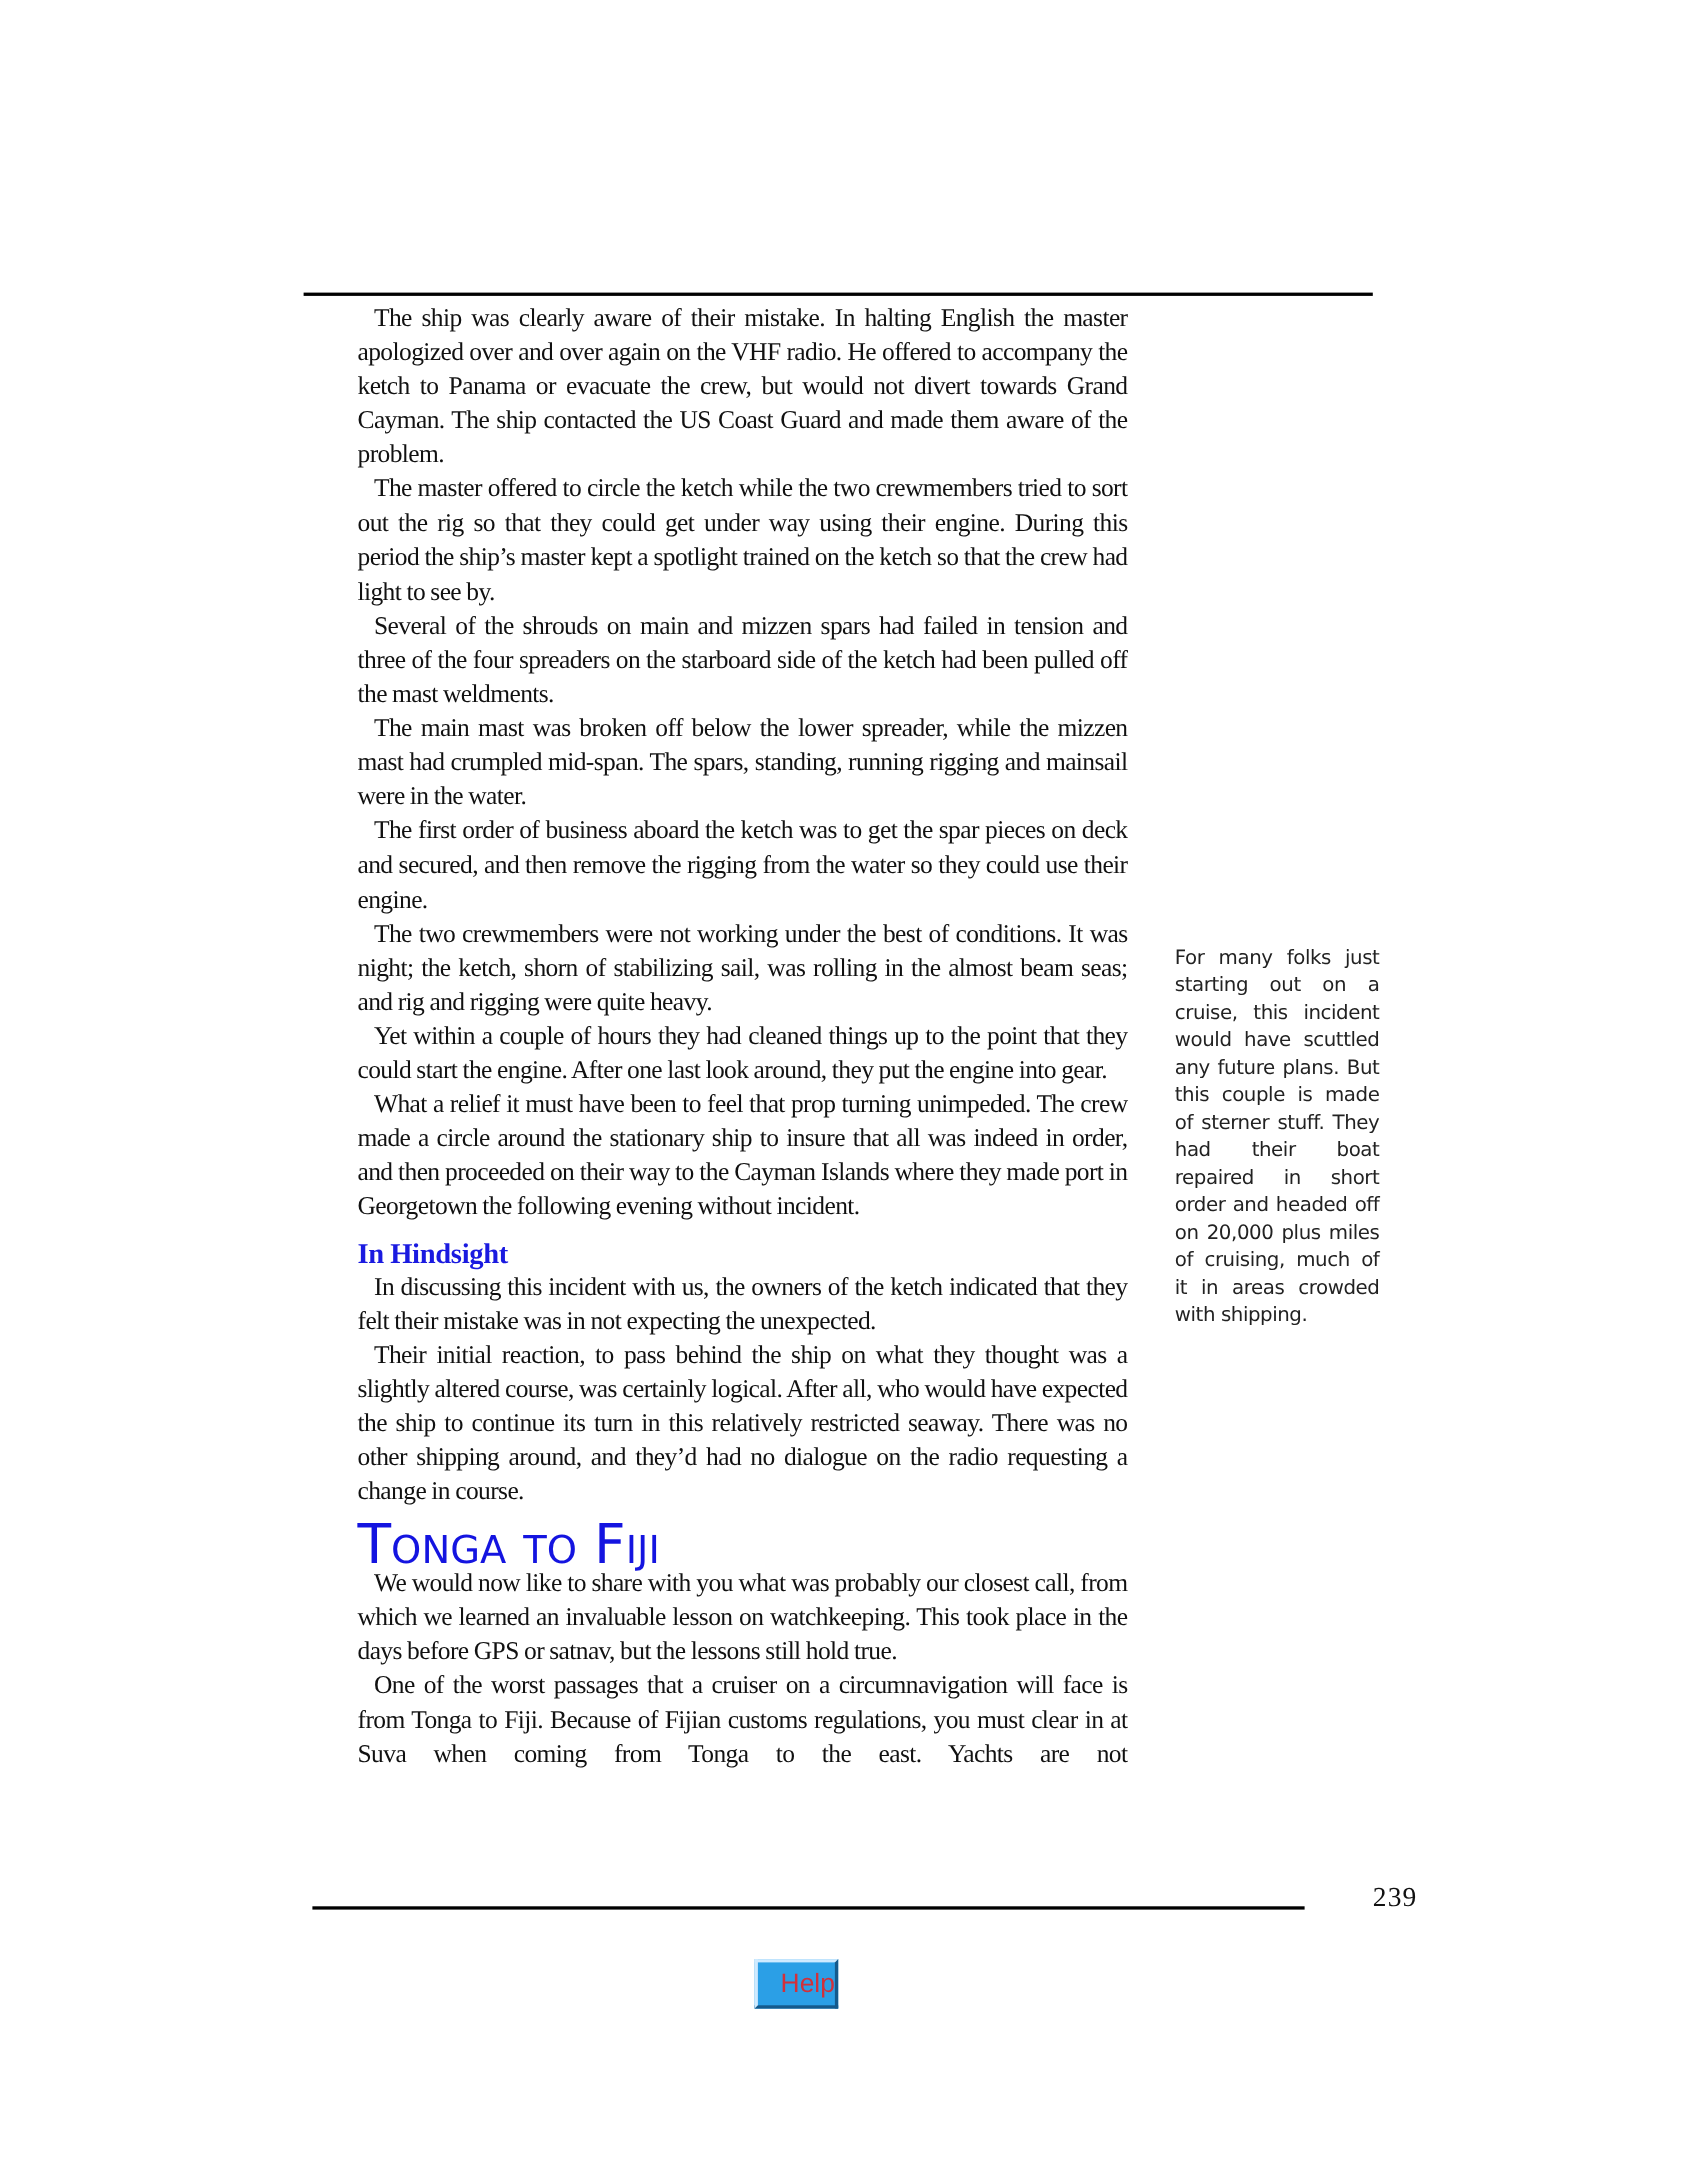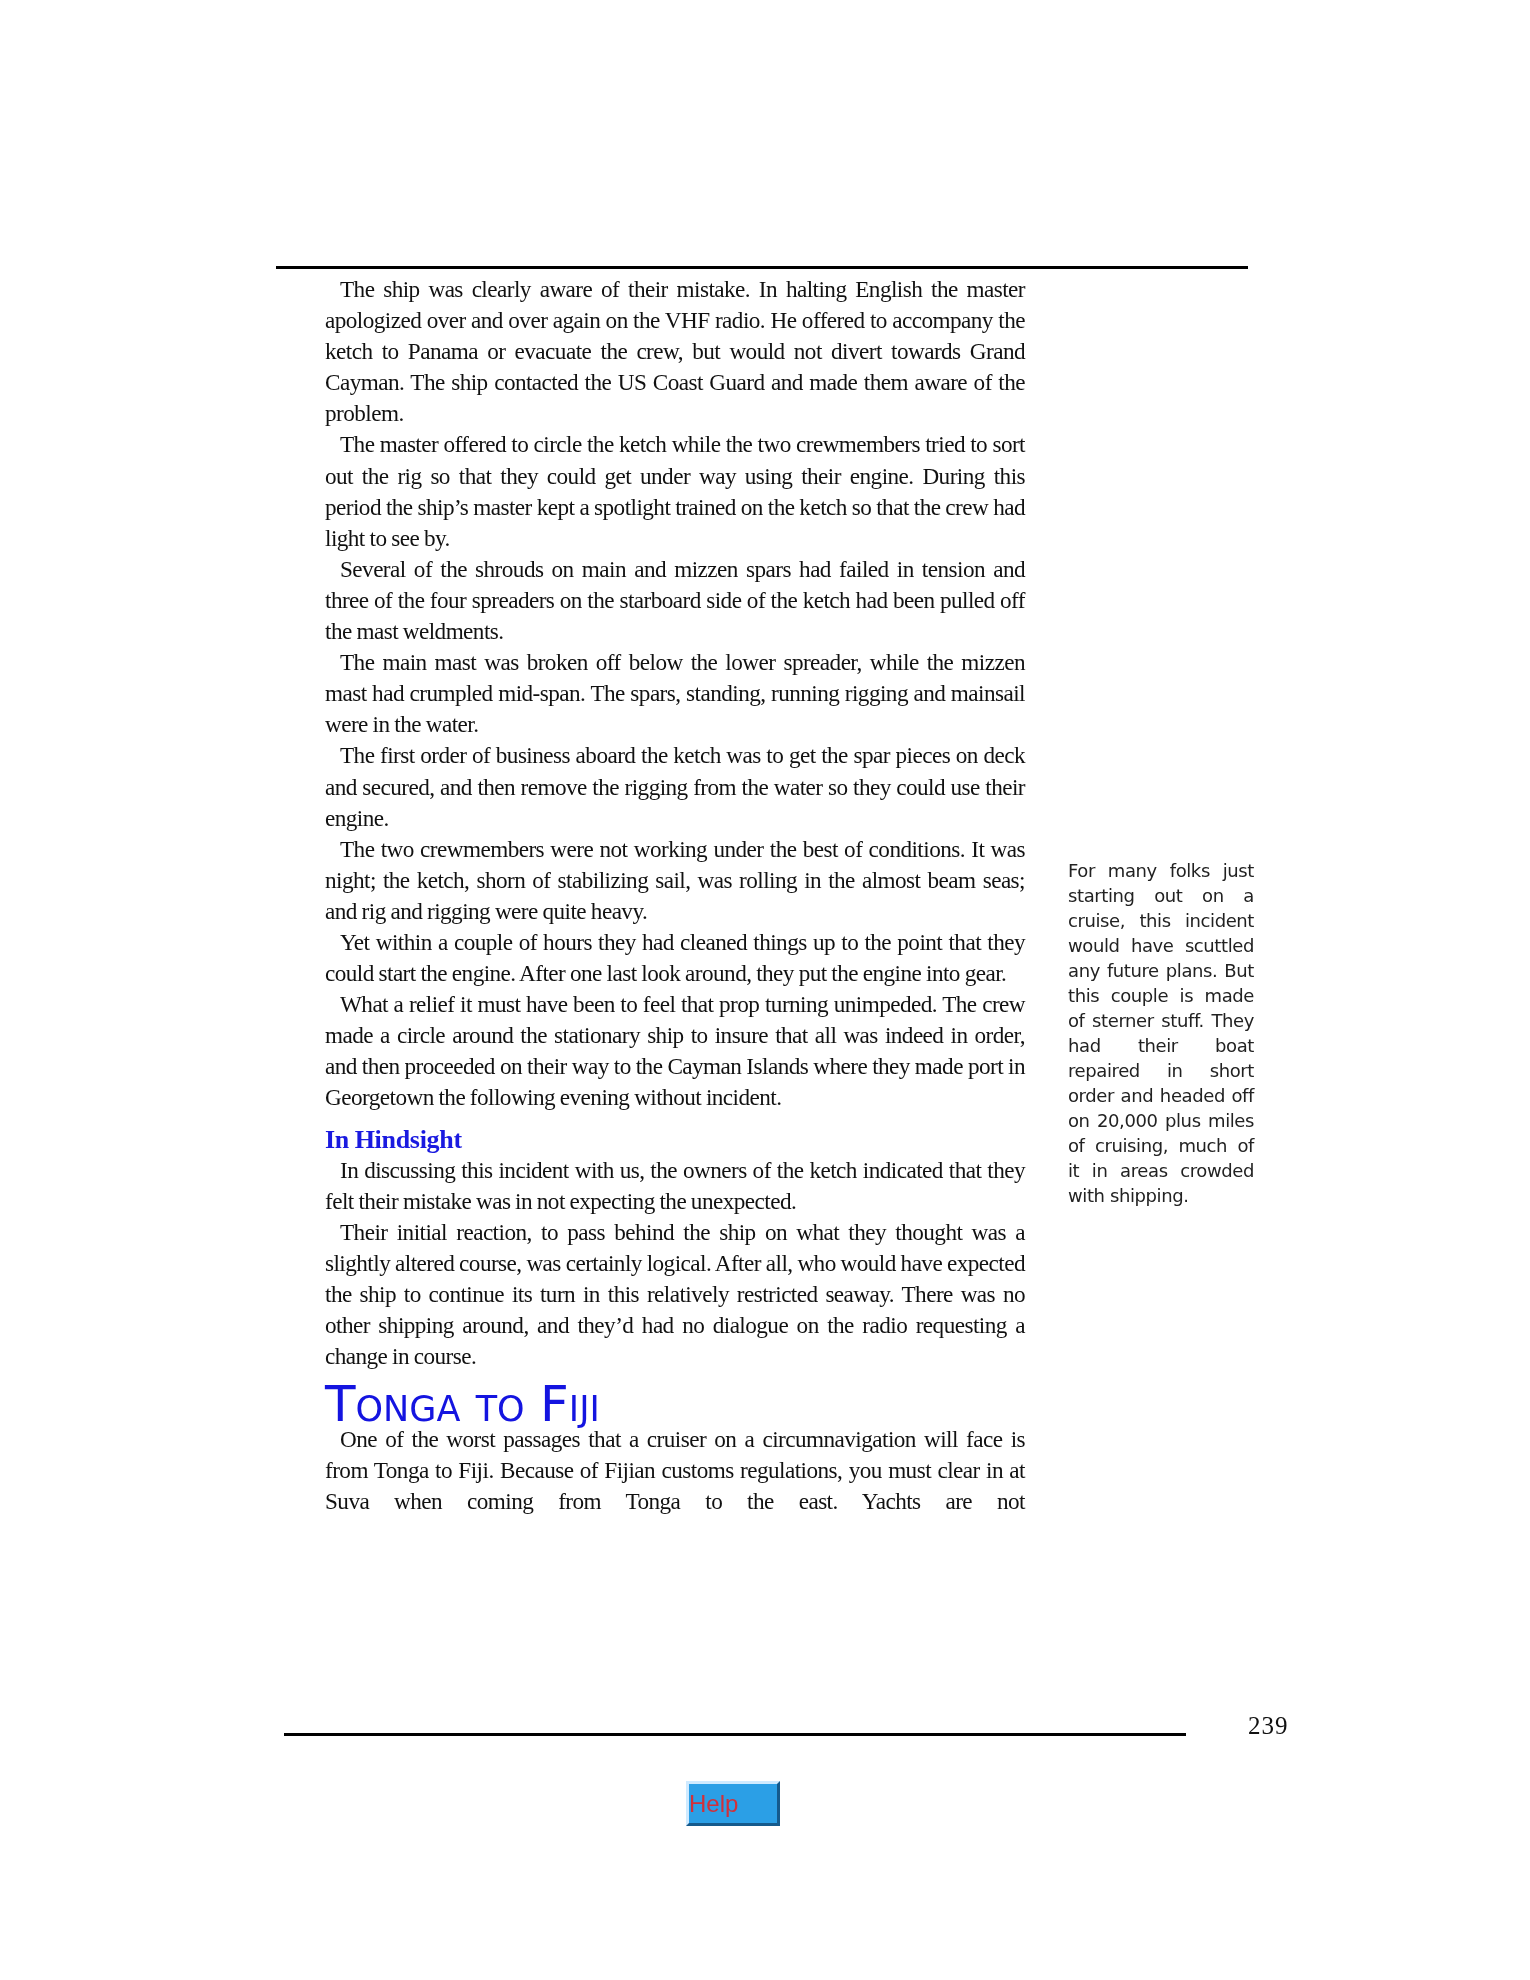--- a/index.html
+++ b/index.html
@@ -15,23 +15,23 @@
   #main-col p { margin:0; text-align:justify; text-indent:15px; }
   #main-col p.last { text-align-last:left; }
   .subhead { font-family:"Liberation Serif", serif; color:#1a1ae0; font-size:26px; line-height:31px; margin:10px 0 0 0; letter-spacing:-0.3px; }
   .chapter-head { font-family:"DejaVu Sans", sans-serif; color:#1414e0; font-size:50px; line-height:40px; margin:12px 0 0 0; font-variant:small-caps; letter-spacing:0px; font-weight:normal; }
 
   #sidebar { position:absolute; left:1068px; top:858px; width:186px;
     font-family:"DejaVu Sans", sans-serif; font-size:18px; line-height:25px; color:#222; font-weight:normal; letter-spacing:-0.4px; }
   #sidebar p { margin:0; text-align:justify; }
   #sidebar p + p { margin-top:6px; }
 
-  #help-button { position:absolute; left:686px; top:1781px; width:94px; height:45px; box-sizing:border-box;
+  #help-button { position:absolute; left:686px; top:1781px; width:76px; height:45px; box-sizing:border-box;
     background:#2b9fe6; border:3px solid; border-color:#cfeaff #155a8c #155a8c #cfeaff;
-    color:#d2303a; font-family:"Liberation Sans", sans-serif; font-size:24px; line-height:38px; text-align:left; cursor:pointer; padding:0; }
+    color:#d2303a; font-family:"Liberation Sans", sans-serif; font-size:24px; line-height:38px; text-align:right; cursor:pointer; padding:0; }
 </style>
 </head>
 <body>
 
 <div class="rule" id="top-rule"></div>
 
 <div id="main-col">
   <p>The ship was clearly aware of their mistake. In halting English the master apologized over and over again on the VHF radio. He offered to accompany the ketch to Panama or evacuate the crew, but would not divert towards Grand Cayman. The ship contacted the US Coast Guard and made them aware of the problem.</p>
   <p class="last">The master offered to circle the ketch while the two crewmembers tried to sort out the rig so that they could get under way using their engine. During this period the ship’s master kept a spotlight trained on the ketch so that the crew had light to see by.</p>
 
@@ -40,20 +40,21 @@
   <p>The first order of business aboard the ketch was to get the spar pieces on deck and secured, and then remove the rigging from the water so they could use their engine.</p>
   <p>The two crewmembers were not working under the best of conditions. It was night; the ketch, shorn of stabilizing sail, was rolling in the almost beam seas; and rig and rigging were quite heavy.</p>
   <p>Yet within a couple of hours they had cleaned things up to the point that they could start the engine. After one last look around, they put the engine into gear.</p>
   <p class="last">What a relief it must have been to feel that prop turning unimpeded. The crew made a circle around the stationary ship to insure that all was indeed in order, and then proceeded on their way to the Cayman Islands where they made port in Georgetown the following evening without incident.</p>
 
   <h3 class="subhead">In Hindsight</h3>
   <p>In discussing this incident with us, the owners of the ketch indicated that they felt their mistake was in not expecting the unexpected.</p>
   <p class="last">Their initial reaction, to pass behind the ship on what they thought was a slightly altered course, was certainly logical. After all, who would have expected the ship to continue its turn in this relatively restricted seaway. There was no other shipping around, and they’d had no dialogue on the radio requesting a change in course.</p>
 
   <h2 class="chapter-head">Tonga to Fiji</h2>
+  <p>We would now like to share with you what was probably our closest call, from which we learned an invaluable lesson on watchkeeping. This took place in the days before GPS or satnav, but the lessons still hold true.</p>
   <p style="text-align-last:justify;">One of the worst passages that a cruiser on a circumnavigation will face is from Tonga to Fiji. Because of Fijian customs regulations, you must clear in at Suva when coming from Tonga to the east. Yachts are not</p>
 </div>
 
 <div id="sidebar">
   <p>For many folks just starting out on a cruise, this incident would have scuttled any future plans. But this couple is made of sterner stuff. They had their boat repaired in short order and headed off on 20,000 plus miles of cruising, much of it in areas crowded with shipping.</p>
 </div>
 
 <div class="rule" id="bottom-rule"></div>
 <div id="page-number">239</div>
 

